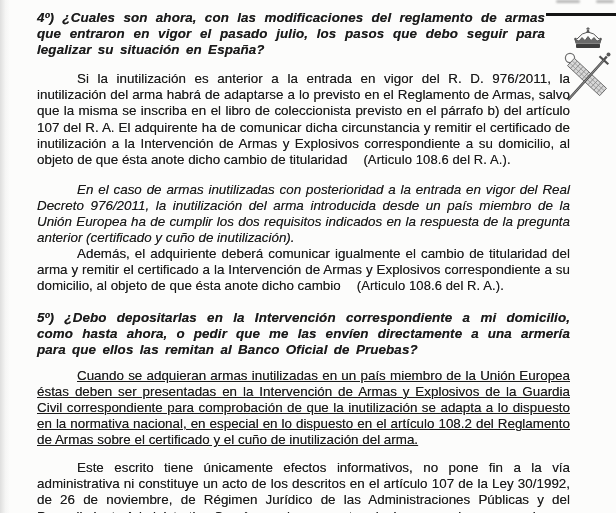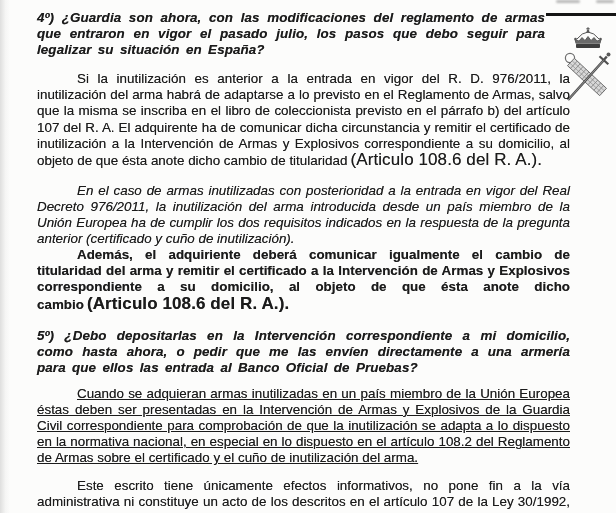--- a/index.html
+++ b/index.html
@@ -63,27 +63,27 @@
     font-style: italic;
     line-height: 17px;
     word-spacing: 2.5px;
     letter-spacing: 0.1px;
   }
   .q4 { margin-top: 2px !important; width: 508px; }
   .q5 { margin-top: 15px !important; }
   .bodypar { text-indent: 40px; }
   .p1 { margin-top: 13px !important; }
   .p2 { margin-top: 14px !important; font-style: italic; }
-  .p3 { margin-top: 0 !important; font-weight: bold; }
+  .p3 { margin-top: 0 !important; }
   .p4 { margin-top: 10px !important; text-decoration: underline; }
   .p5 { margin-top: 12px !important; }
   .note {
-    font-size: 17px;
+    font-size: 13px;
     letter-spacing: 0.1px;
-    margin-left: 3px;
+    margin-left: 16px;
   }
   .crest svg { width: 100%; height: 100%; }
 </style>
 </head>
 <body>
 
 <div class="page">
 
   <div class="edge-shadow"></div>
   <div class="top-smudge smudge-a"></div>
@@ -119,37 +119,37 @@
         <path d="M38.5,30.2 L47.3,38.2" stroke-width="2.2"></path>
         <path d="M42.5,34.5 L7,74" stroke-width="2.6"></path>
         <path d="M42.5,34.5 L7,74" stroke="#9a9a9a" stroke-width="0.9"></path>
       </g>
     </svg>
   </div>
 
   <div class="content">
 
     <p class="question q4">
-      <span>4º) ¿Guardia son ahora, con las modificaciones del reglamento de armas que entraron en vigor el pasado julio, los pasos que debo seguir para legalizar su situación en España?</span>
+      <span>4º) ¿Cuales son ahora, con las modificaciones del reglamento de armas que entraron en vigor el pasado julio, los pasos que debo seguir para legalizar su situación en España?</span>
     </p>
 
     <p class="bodypar p1">
       <span>Si la inutilización es anterior a la entrada en vigor del R. D. 976/2011, la inutilización del arma habrá de adaptarse a lo previsto en el Reglamento de Armas, salvo que la misma se inscriba en el libro de coleccionista previsto en el párrafo b) del artículo 107 del R. A. El adquirente ha de comunicar dicha circunstancia y remitir el certificado de inutilización a la Intervención de Armas y Explosivos correspondiente a su domicilio, al objeto de que ésta anote dicho cambio de titularidad</span><span class="note">(Articulo 108.6 del R. A.).</span>
     </p>
 
     <p class="bodypar p2">
       <span>En el caso de armas inutilizadas con posterioridad a la entrada en vigor del Real Decreto 976/2011, la inutilización del arma introducida desde un país miembro de la Unión Europea ha de cumplir los dos requisitos indicados en la respuesta de la pregunta anterior (certificado y cuño de inutilización).</span>
     </p>
 
     <p class="bodypar p3">
       <span>Además, el adquiriente deberá comunicar igualmente el cambio de titularidad del arma y remitir el certificado a la Intervención de Armas y Explosivos correspondiente a su domicilio, al objeto de que ésta anote dicho cambio</span><span class="note">(Articulo 108.6 del R. A.).</span>
     </p>
 
     <p class="question q5">
-      <span>5º) ¿Debo depositarlas en la Intervención correspondiente a mi domicilio, como hasta ahora, o pedir que me las envíen directamente a una armería para que ellos las entrada al Banco Oficial de Pruebas?</span>
+      <span>5º) ¿Debo depositarlas en la Intervención correspondiente a mi domicilio, como hasta ahora, o pedir que me las envíen directamente a una armería para que ellos las remitan al Banco Oficial de Pruebas?</span>
     </p>
 
     <p class="bodypar p4">
       <span>Cuando se adquieran armas inutilizadas en un país miembro de la Unión Europea éstas deben ser presentadas en la Intervención de Armas y Explosivos de la Guardia Civil correspondiente para comprobación de que la inutilización se adapta a lo dispuesto en la normativa nacional, en especial en lo dispuesto en el artículo 108.2 del Reglamento de Armas sobre el certificado y el cuño de inutilización del arma.</span>
     </p>
 
     <p class="bodypar p5">
       <span>Este escrito tiene únicamente efectos informativos, no pone fin a la vía administrativa ni constituye un acto de los descritos en el artículo 107 de la Ley 30/1992, de 26 de noviembre, de Régimen Jurídico de las Administraciones Públicas y del Procedimiento Administrativo Común, por lo que contra el mismo no cabe recurso alguno.</span>
     </p>
 

